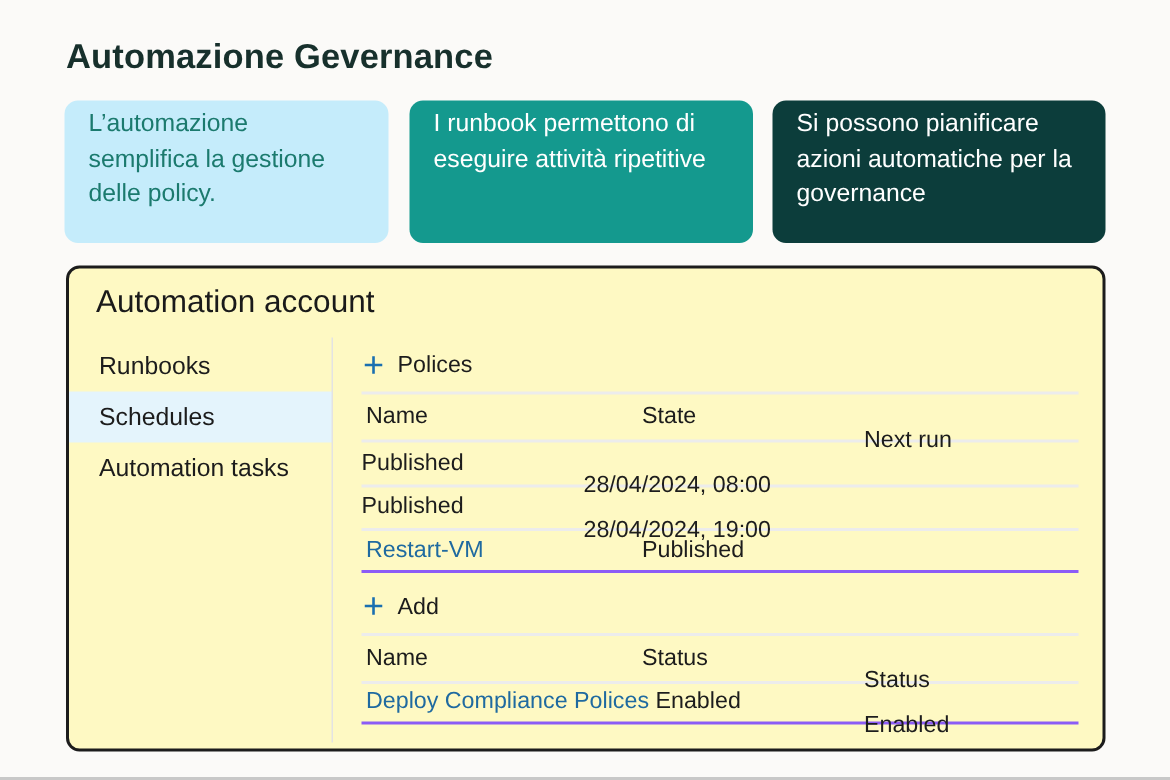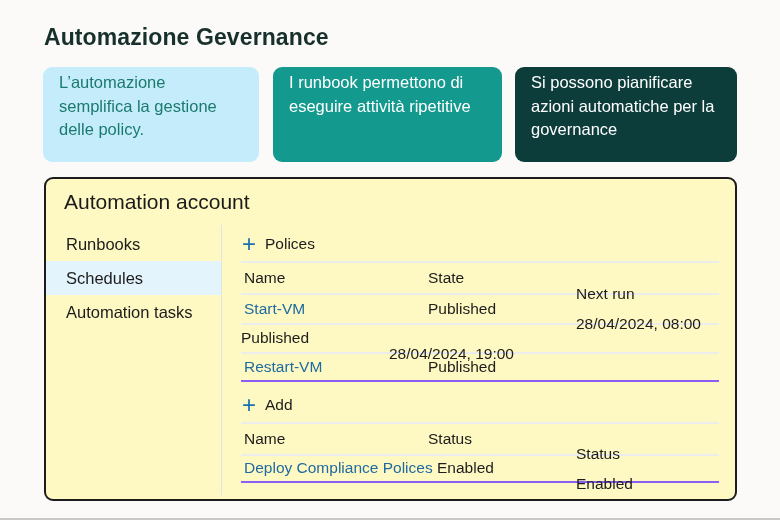--- a/index.html
+++ b/index.html
@@ -53,21 +53,20 @@
       <span class="plus">+</span>
       <span>Polices</span>
     </div>
     <div>
       <div class="row hdr">
         <span class="c1">Name</span>
         <span class="c2">State</span>
         <span class="c3">Next run</span>
       </div>
       <div class="row">
-        <span class="c1 link">Start-VM</span>
         <span class="c2">Published</span>
         <span class="c3">28/04/2024, 08:00</span>
       </div>
       <div class="row">
         <span class="c2">Published</span>
         <span class="c3">28/04/2024, 19:00</span>
       </div>
       <div class="row last">
         <span class="c1 link">Restart-VM</span>
         <span class="c2">Published</span>

